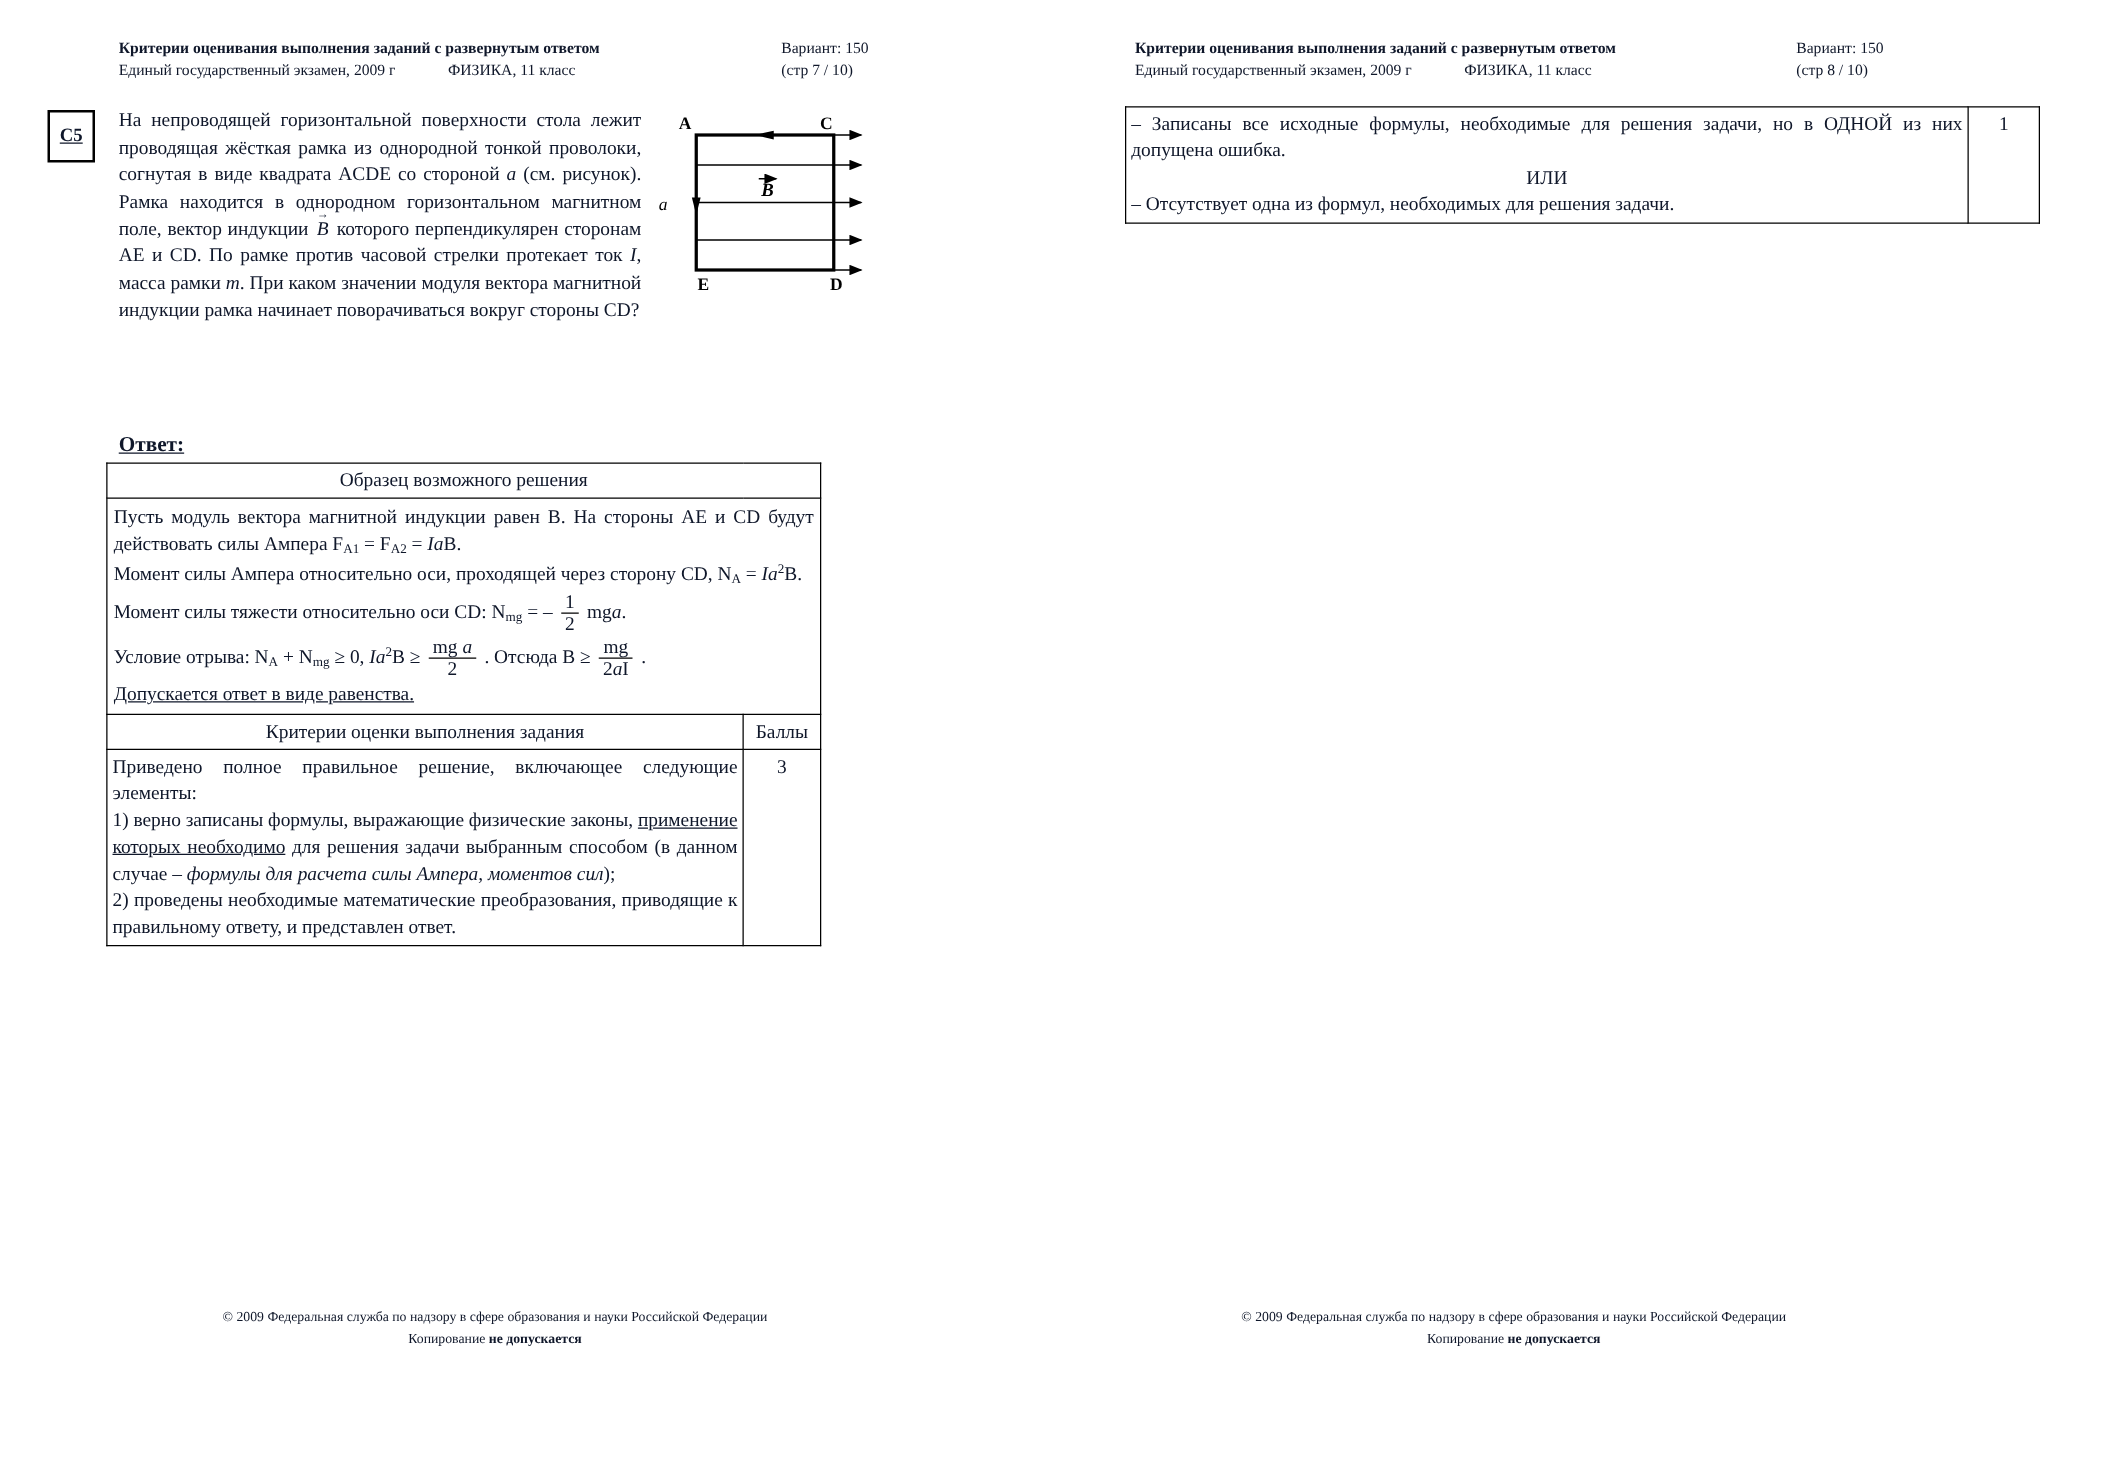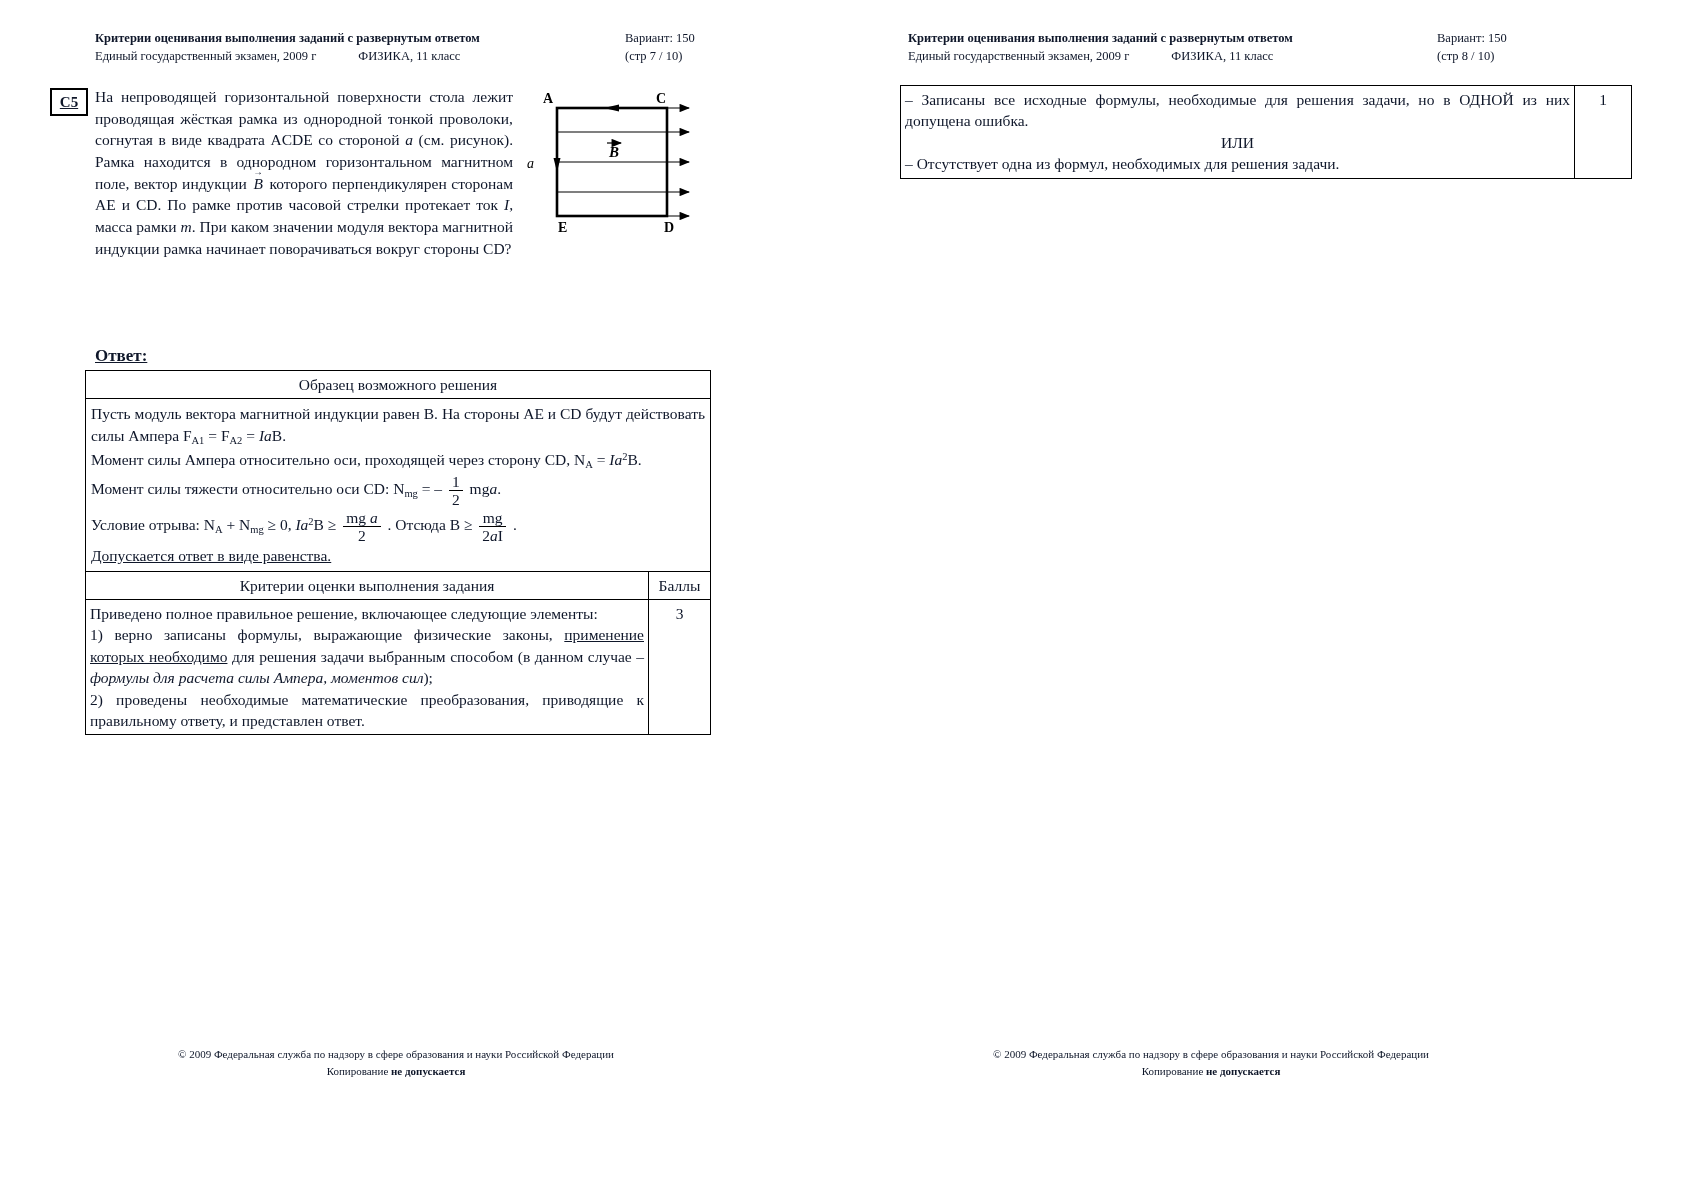--- a/index.html
+++ b/index.html
@@ -9,41 +9,41 @@
     font-family:"Liberation Serif", serif; color:#0f172a;
     overflow:hidden;
   }
   
   .hdr { position:absolute; top:30px; font-size:12.5px; line-height:1.4; }
   .hdr .hdr-title { font-weight:bold; }
   .hdr .subject { margin-left:42px; }
   .hdr-right { position:absolute; top:30px; font-size:12.5px; line-height:1.4; }
   
   .task-label {
-    position:absolute; left:50px; top:88px; width:38px; height:28px;
+    position:absolute; left:38px; top:88px; width:38px; height:42px;
     border:2px solid #000; font-weight:bold; font-size:15px;
     display:flex; align-items:center; justify-content:center;text-decoration:underline;
   }
   .task-body {
     position:absolute; left:95px; top:86px; width:610px;
     font-size:15.5px; line-height:1.4; text-align:justify;
   }
   .figure { float:right; width:180px; margin:2px 0 8px 12px; }
   .figure text { font-family:"Liberation Serif", serif; }
   .fig-corner { font-weight:bold; font-size:14px; }
   .fig-side { font-style:italic; font-size:14px; }
   .fig-b { font-style:italic; font-weight:bold; font-size:15px; }
   
   .answer-label {
     position:absolute; left:95px; top:346px;
     font-weight:bold; text-decoration:underline; font-size:17px;
   }
   table { border-collapse:collapse; font-size:15.5px; line-height:1.38; }
   td { border:1px solid #000; padding:3px 4px; vertical-align:top; }
-  .sol-table { position:absolute; left:85px; top:370px; width:626px; }
+  .sol-table { position:absolute; left:85px; top:370px; width:572px; }
   .crit-table-cont { position:absolute; left:900px; top:85px; width:732px; }
   .cell-center { text-align:center; }
   .score-cell { width:62px; text-align:center; }
   .score-cell-r { width:57px; text-align:center; }
   .just { text-align:justify; }
   .sol-line { margin:1px 1px; }
   
   .footer { position:absolute; top:1046px; text-align:center; font-size:11px; line-height:1.55; }
   .footer-left { left:50px; width:692px; }
   .footer-right { left:900px; width:622px; }

